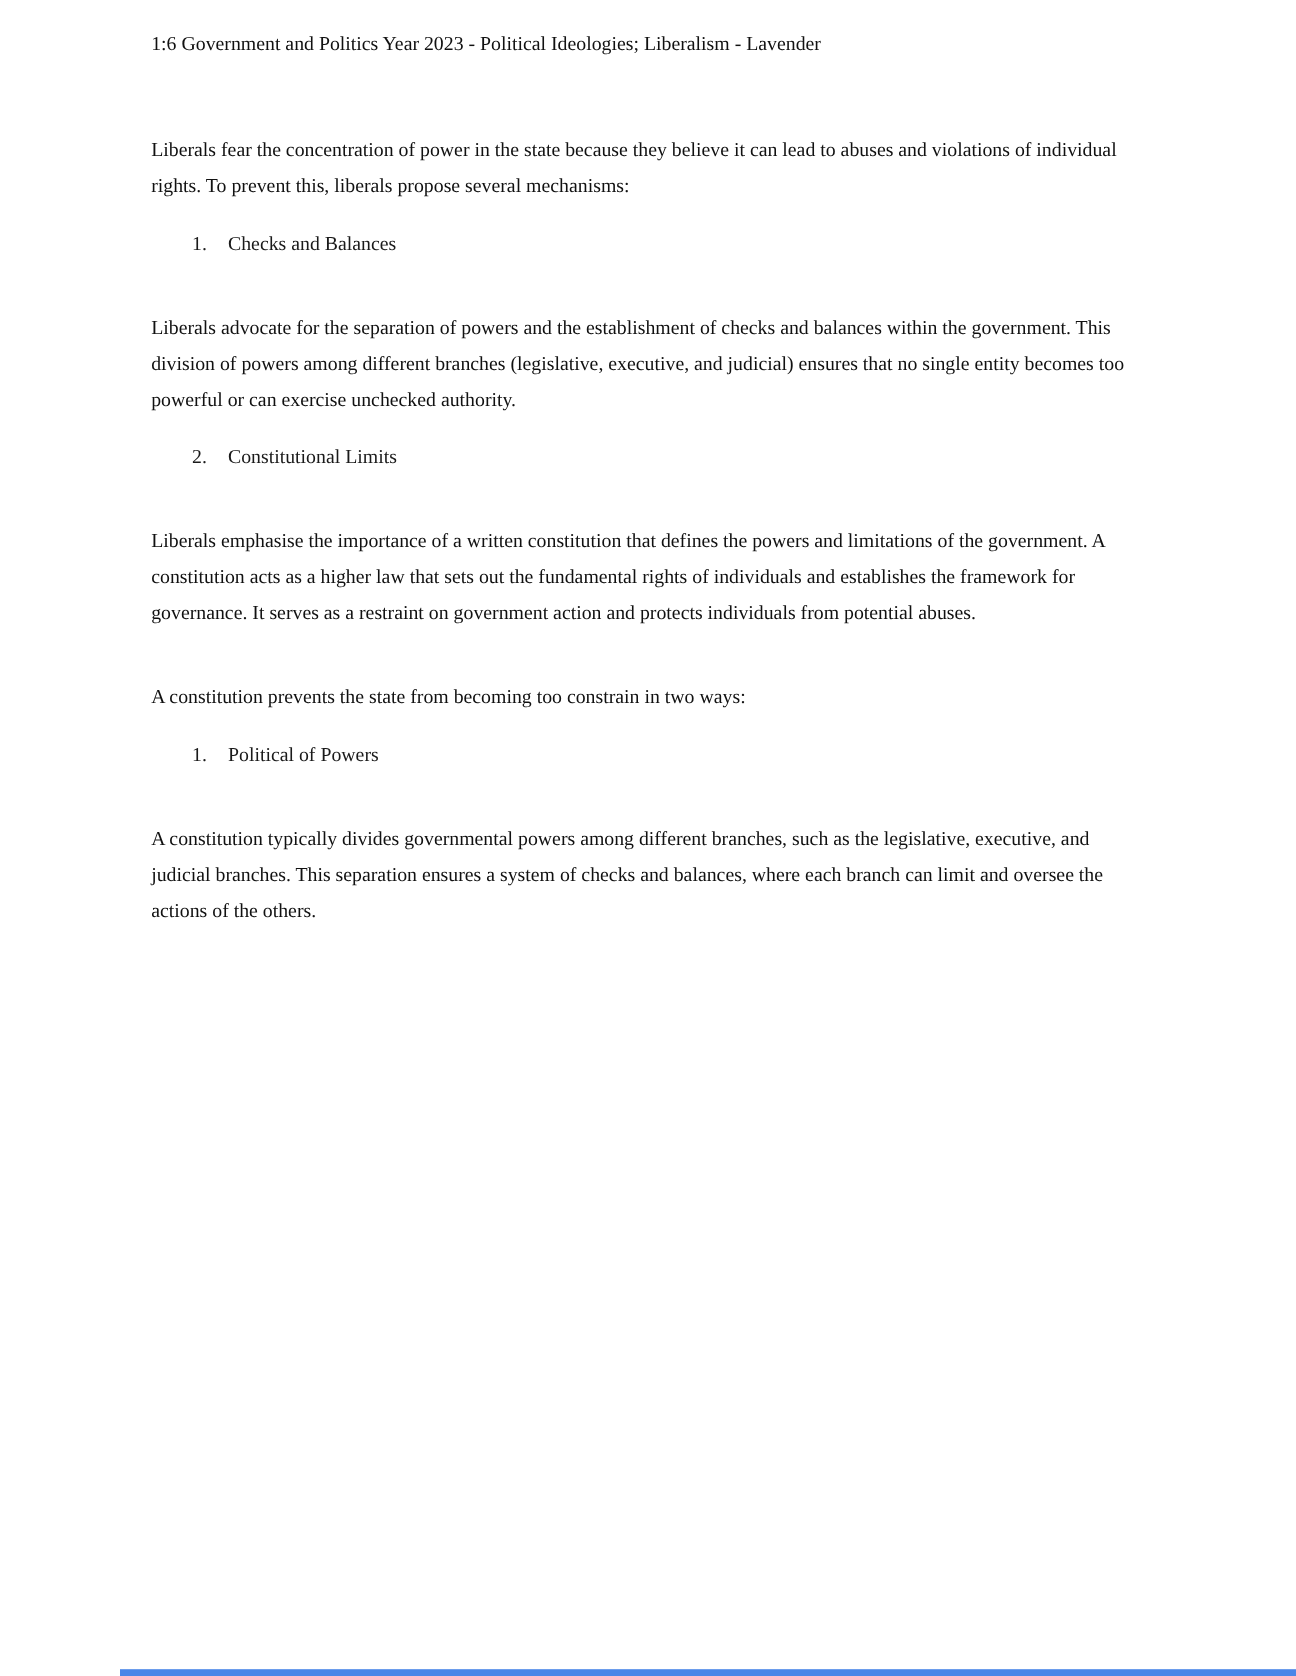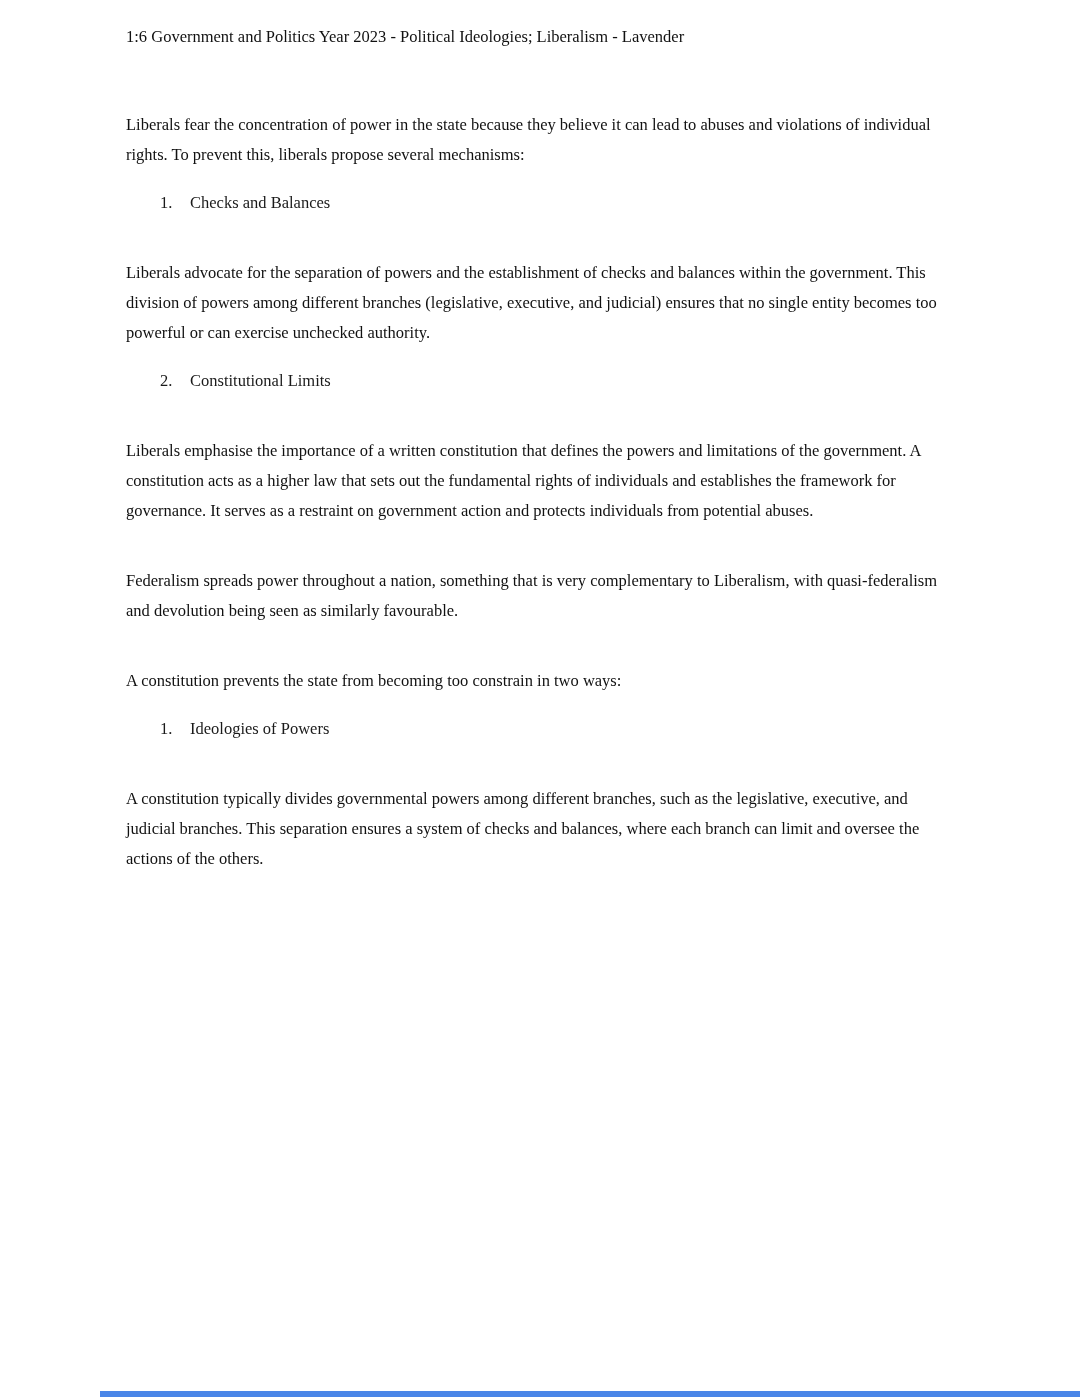--- a/index.html
+++ b/index.html
@@ -70,30 +70,29 @@
   <p class="block">Liberals advocate for the separation of powers and the establishment of checks and balances within the government. This division of powers among different branches (legislative, executive, and judicial) ensures that no single entity becomes too powerful or can exercise unchecked authority.</p>
 
   <div class="list-item">
     <span class="num">2.</span>
     <span class="txt">Constitutional Limits</span>
   </div>
 
   <p class="block">Liberals emphasise the importance of a written constitution that defines the powers and limitations of the government. A constitution acts as a higher law that sets out the fundamental rights of individuals and establishes the framework for governance. It serves as a restraint on government action and protects individuals from potential abuses.</p>
 
 
-  <p class="block">Federalism spreads power throughout a nation, something that is very complementary to Liberalism, with quasi-federalism and devolution being seen as similarly favourable.</p>
 
 
 
 
 
   <p class="block">A constitution prevents the state from becoming too constrain in two ways:</p>
 
   <div class="list-item">
     <span class="num">1.</span>
-    <span class="txt">Ideologies of Powers</span>
+    <span class="txt">Political of Powers</span>
   </div>
 
   <p class="block">A constitution typically divides governmental powers among different branches, such as the legislative, executive, and judicial branches. This separation ensures a system of checks and balances, where each branch can limit and oversee the actions of the others.</p>
 
   <div class="page-break-bar" style="background: rgb(74, 134, 232);"></div>
 
 </div>
 
 </body></html>

